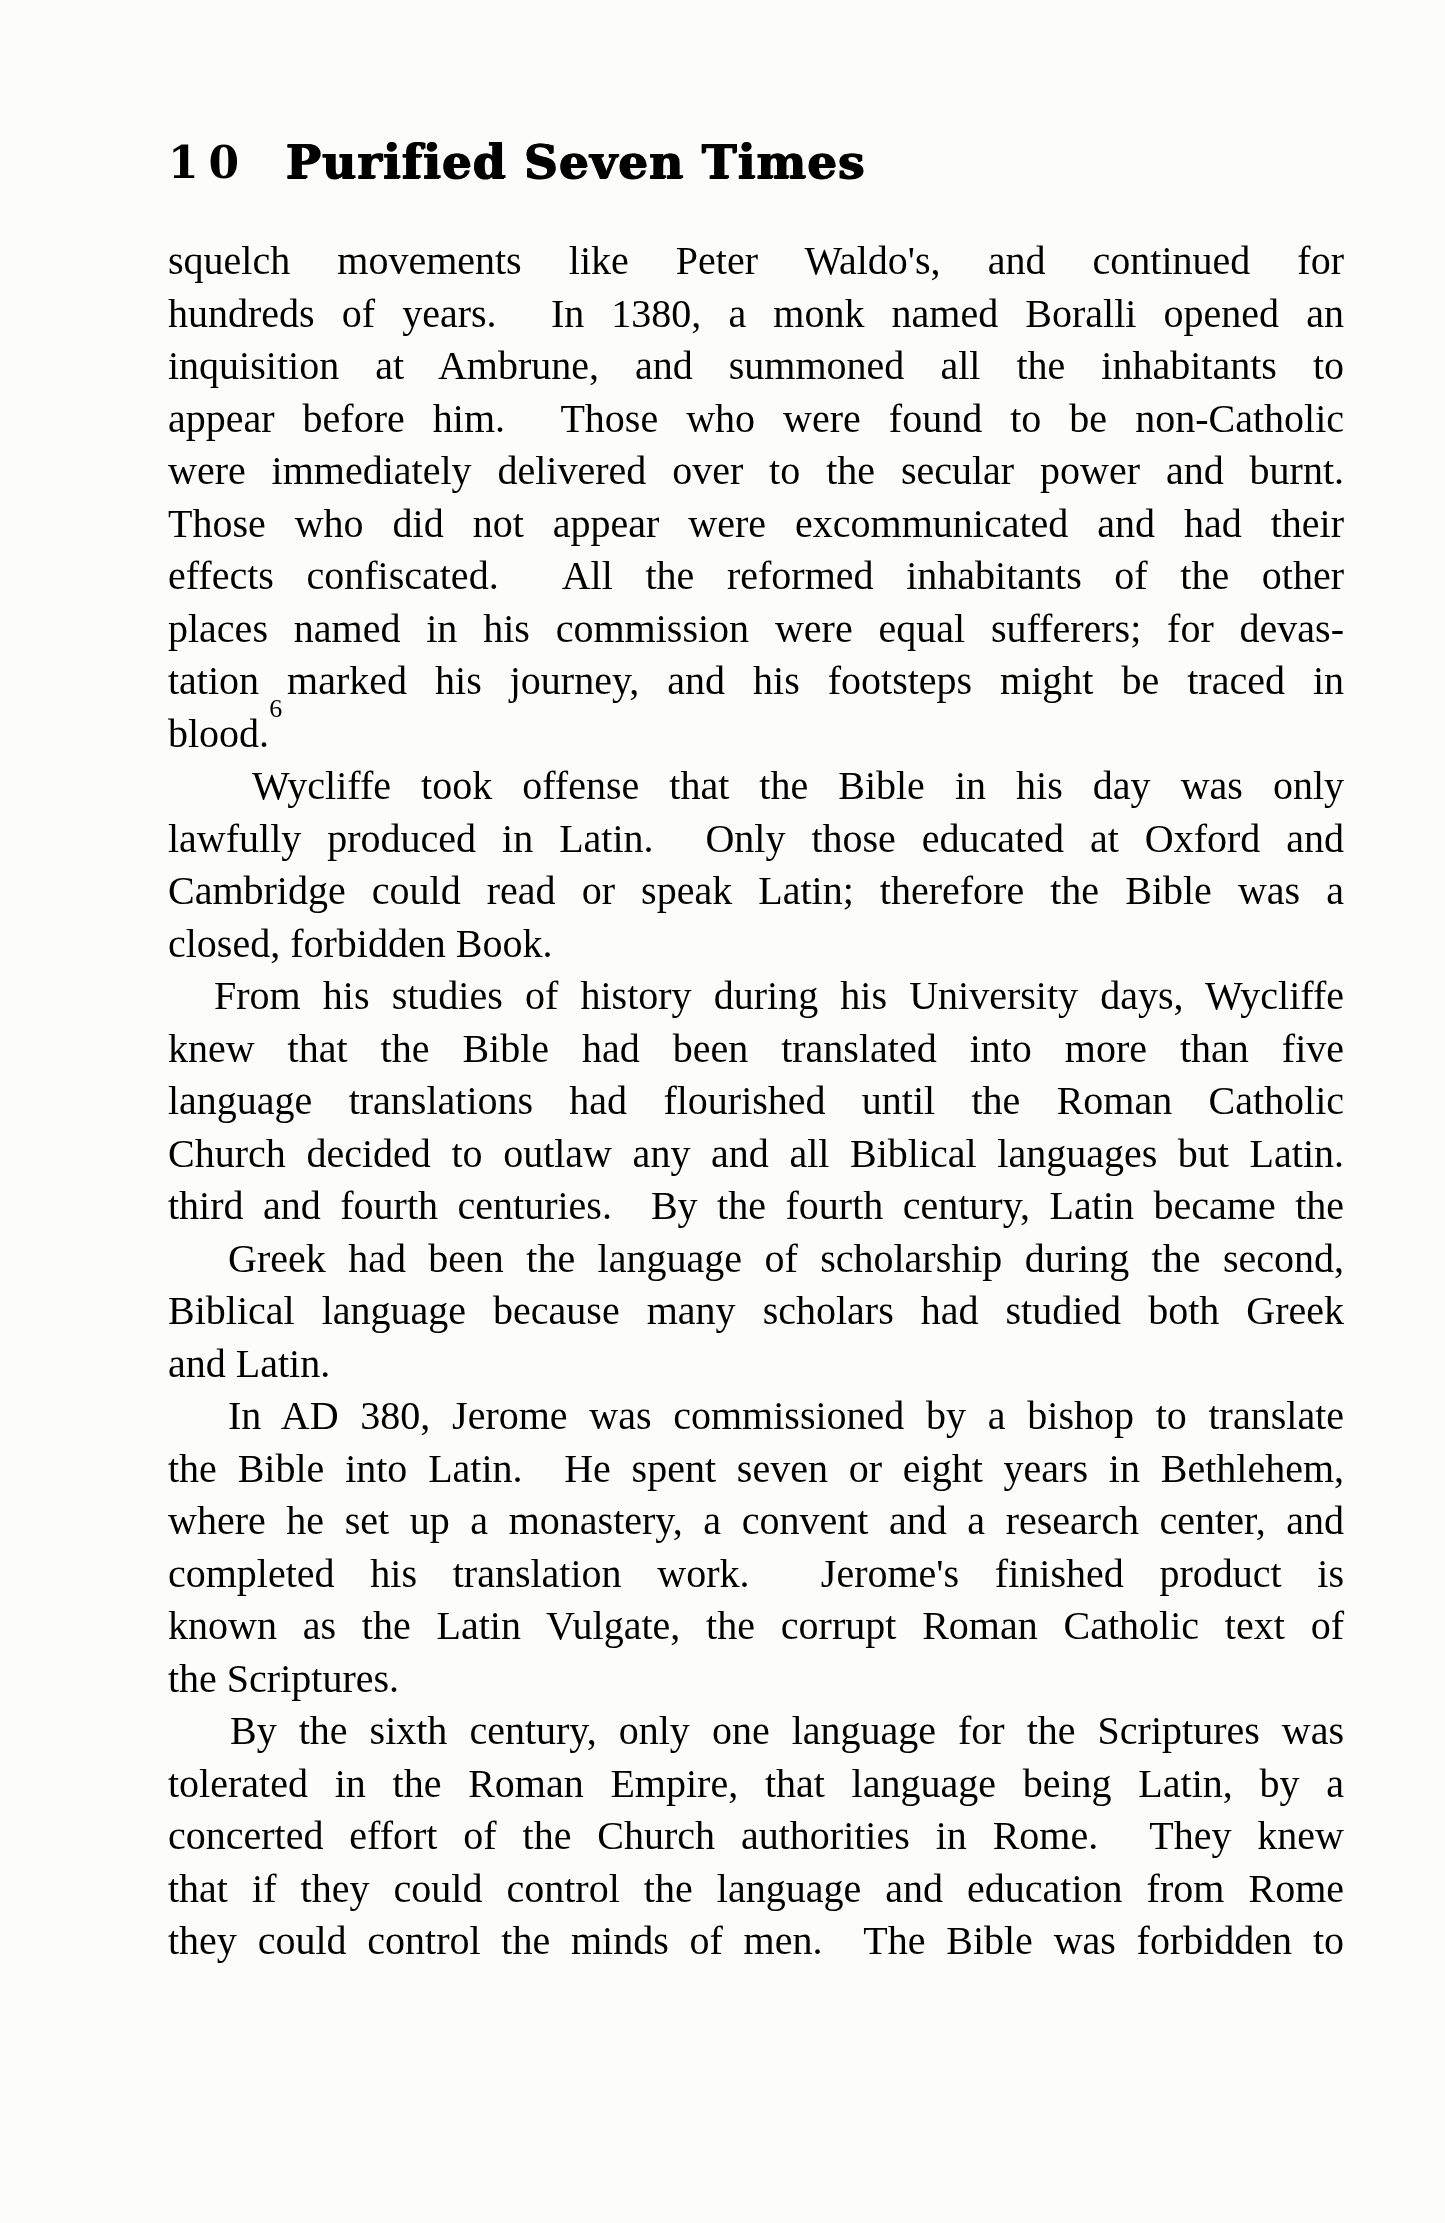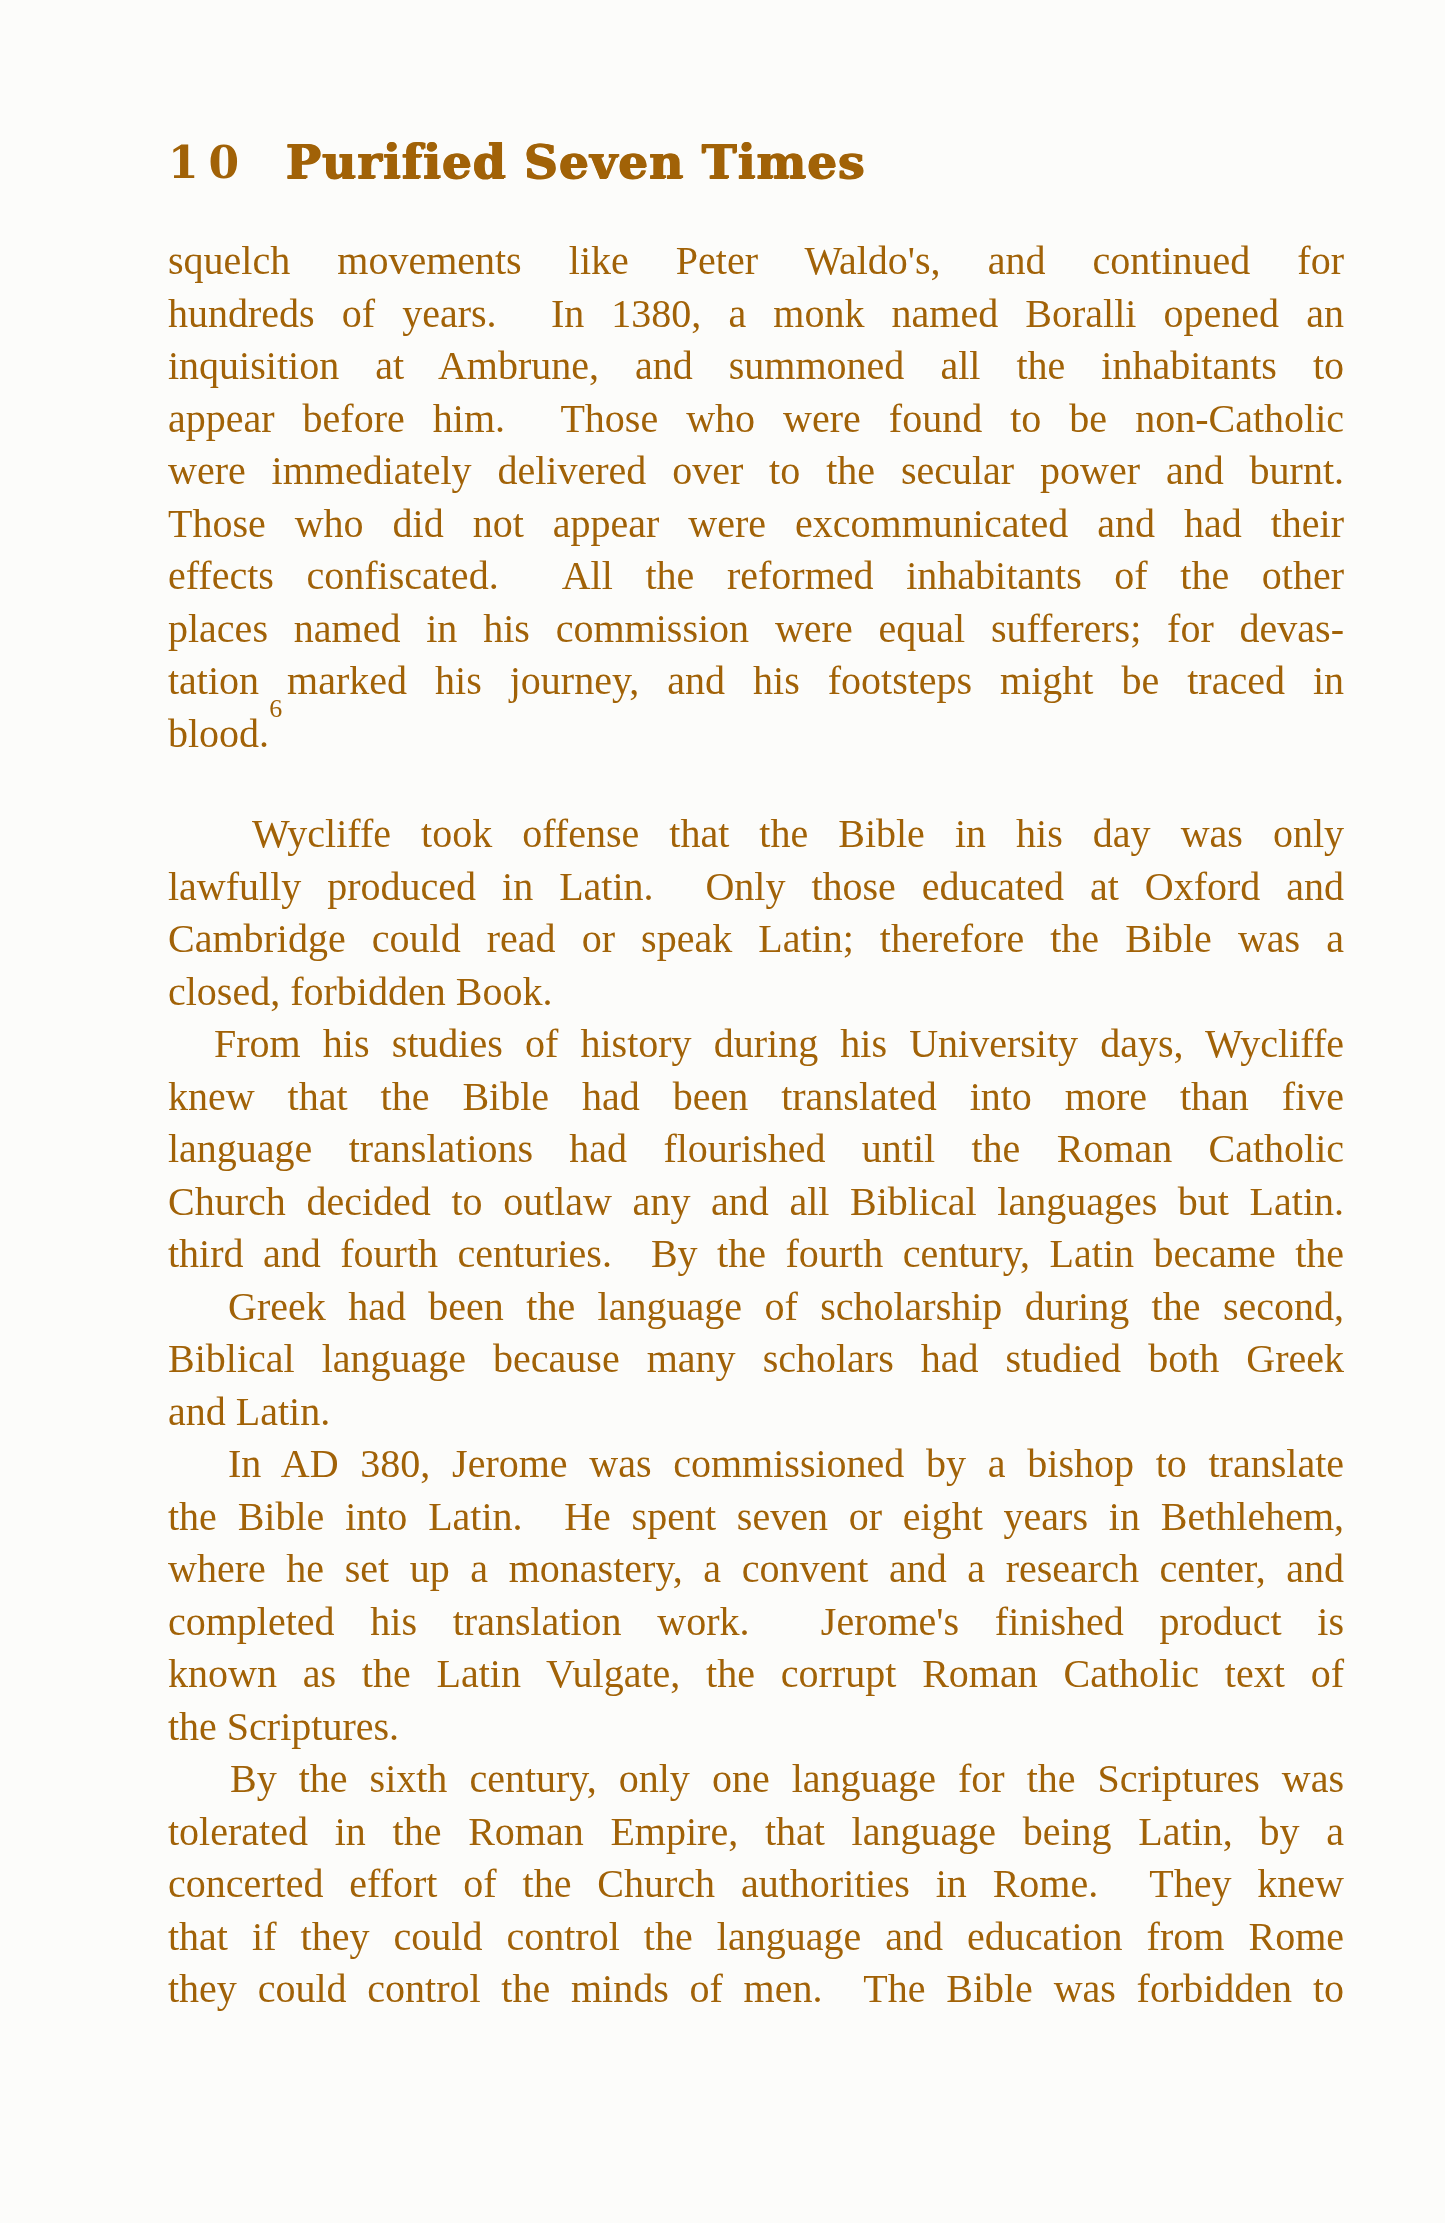--- a/index.html
+++ b/index.html
@@ -2,21 +2,21 @@
 <html><head>
 <meta charset="utf-8">
 <style>
   html, body { margin: 0; padding: 0; background: #e8e8e6; }
   .page {
     position: relative;
     width: 1445px;
     height: 2223px;
     margin: 0 auto;
     background: #fcfcfa;
-    color: #a16207;
+    color: #000000;
     overflow: hidden;
   }
   .running-head {
     position: absolute;
     left: 168px;
     top: 134px;
     display: flex;
     align-items: baseline;
     gap: 36px;
     white-space: nowrap;
@@ -76,21 +76,21 @@
         <div class="line">inquisition at Ambrune, and summoned all the inhabitants to</div>
         <div class="line">appear before him.  Those who were found to be non-Catholic</div>
         <div class="line">were immediately delivered over to the secular power and burnt.</div>
         <div class="line">Those who did not appear were excommunicated and had their</div>
         <div class="line">effects confiscated.  All the reformed inhabitants of the other</div>
         <div class="line">places named in his commission were equal sufferers; for devas-</div>
         <div class="line">tation marked his journey, and his footsteps might be traced in</div>
         <div class="line left">blood.<sup>6</sup></div>
       </div>
       <div class="para">
-        <div class="line" style="padding-left: 84px; margin-top: 48px;">Wycliffe took offense that the Bible in his day was only</div>
+        <div class="line" style="padding-left: 84px;">Wycliffe took offense that the Bible in his day was only</div>
         <div class="line">lawfully produced in Latin.  Only those educated at Oxford and</div>
         <div class="line">Cambridge could read or speak Latin; therefore the Bible was a</div>
         <div class="line left">closed, forbidden Book.</div>
       </div>
       <div class="para">
         <div class="line" style="padding-left: 46px;">From his studies of history during his University days, Wycliffe</div>
         <div class="line">knew that the Bible had been translated into more than five</div>
         <div class="line">language translations had flourished until the Roman Catholic</div>
         <div class="line">Church decided to outlaw any and all Biblical languages but Latin.</div>
       </div>

